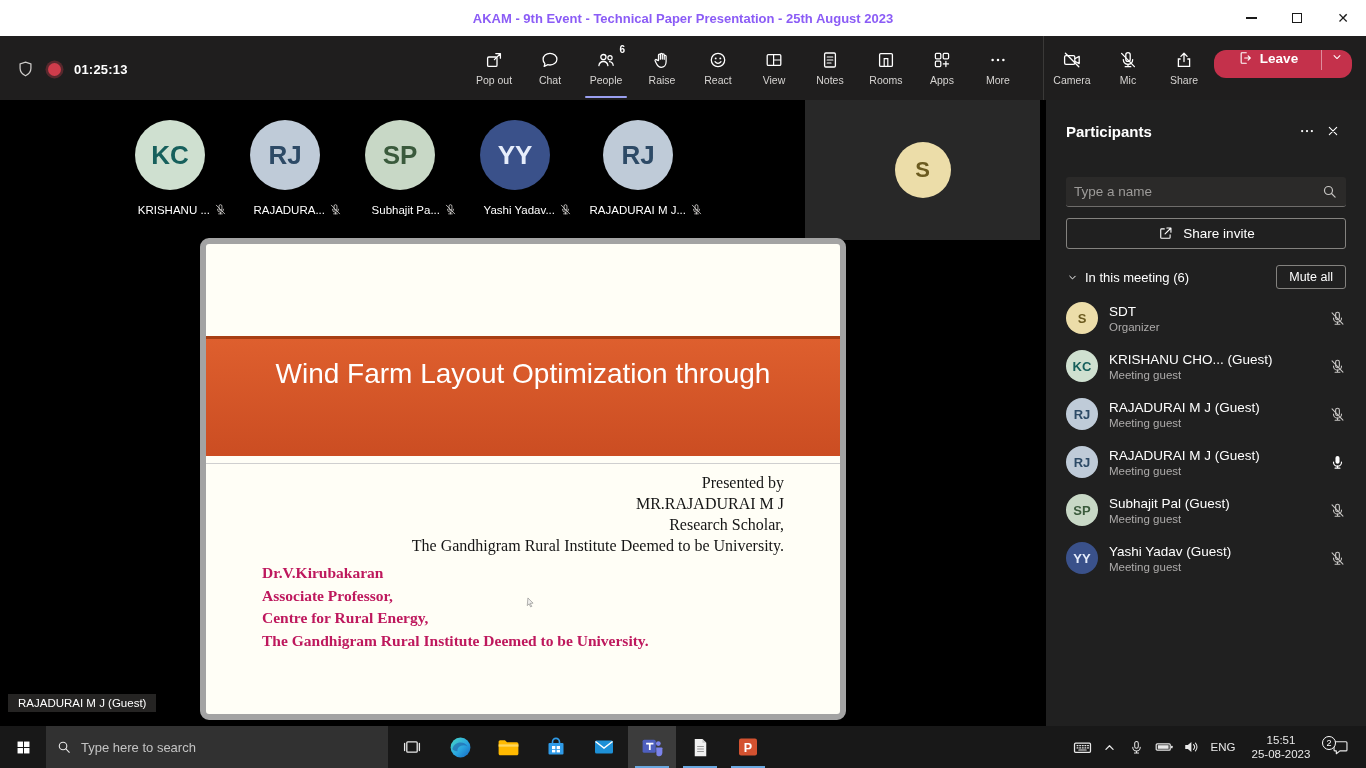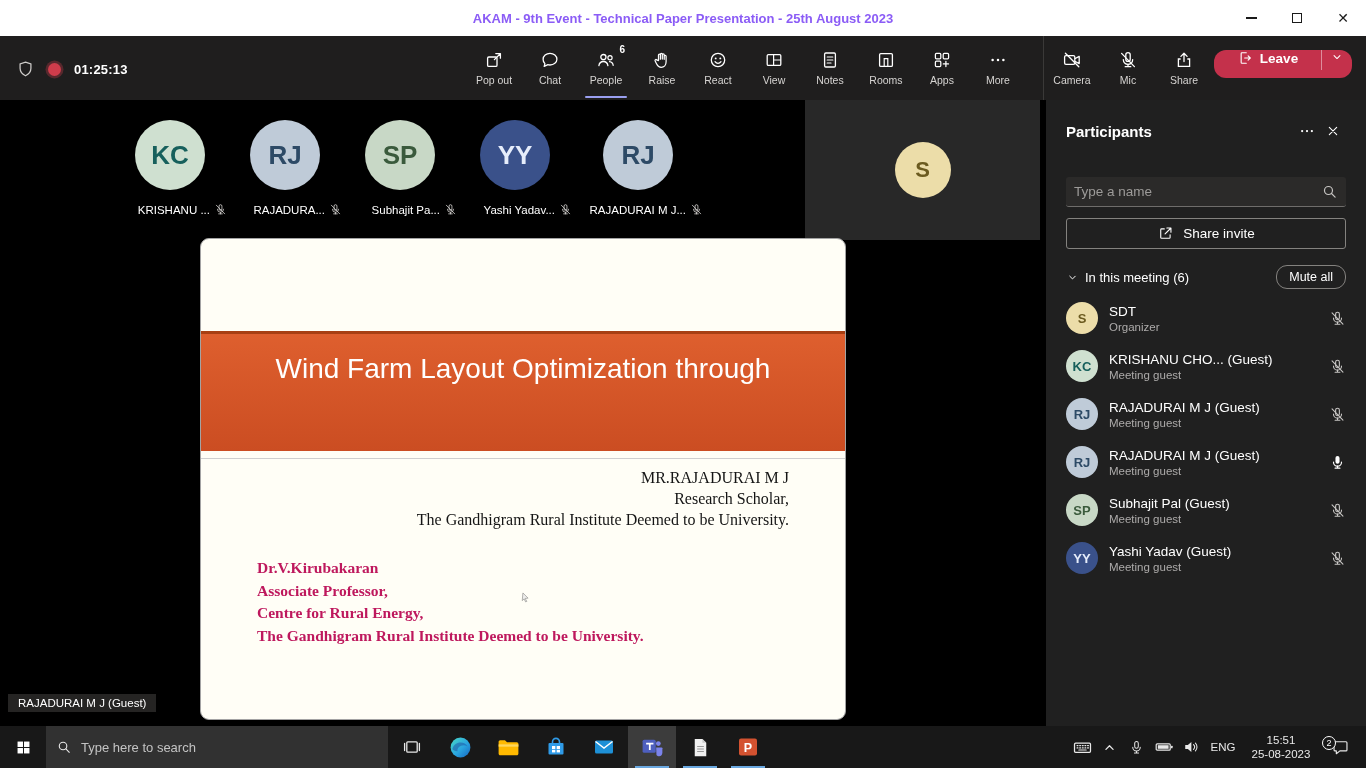--- a/index.html
+++ b/index.html
@@ -32,42 +32,42 @@
   
   #stage{position:absolute;top:100px;left:0;width:1046px;height:626px;background:#000}
   .tile{position:absolute;top:10px;width:114px;text-align:center;cursor:pointer}
   .av{border-radius:50%;display:flex;align-items:center;justify-content:center;font-weight:700}
   .tile .av{width:70px;height:70px;margin:10px auto 0;font-size:26px}
   .tile .nm{margin-top:13px;display:flex;align-items:center;justify-content:flex-end;gap:4px;color:#fff;font-size:11.5px;white-space:nowrap}
   .tile .nm .ic{color:#cfcdcb;flex:0 0 auto}
   #spotlight{position:absolute;left:805px;top:0;width:235px;height:140px;background:#282828;cursor:pointer}
   #spotlight .av{width:56px;height:56px;margin:42px auto 0;font-size:22px}
   
-  #slide{position:absolute;left:200px;top:138px;width:646px;height:482px;background:#fffef6;border:1px solid #a3a3a3;border-radius:9px;overflow:hidden}
+  #slide{position:absolute;left:200px;top:138px;width:646px;height:482px;background:#fffef6;border:6px solid #a3a3a3;border-radius:9px;overflow:hidden}
   .banner{position:absolute;top:92px;left:0;right:0;height:120px;background:linear-gradient(#de5f2e,#cb4d22);border-top:3px solid #a83f13;color:#fff;text-align:center;font-size:28px;line-height:37px;padding-top:16px}
   .banner-underline{position:absolute;top:219px;left:0;right:0;height:1px;background:#cfcfcf}
   .rblock{position:absolute;top:228px;right:56px;text-align:right;font-family:"Liberation Serif",serif;font-size:16px;line-height:21px;color:#151515}
   .lblock{position:absolute;top:318px;left:56px;font-family:"Liberation Serif",serif;font-weight:700;font-size:15.5px;line-height:22.5px;color:#be185d}
   .slide-cursor{position:absolute;left:318px;top:352px;opacity:.75}
   .presenter-label{position:absolute;left:8px;top:594px;background:#252423;color:#fff;font-size:11.5px;padding:3px 10px;white-space:nowrap}
   
   #panel{position:absolute;left:1046px;top:100px;width:320px;height:626px;background:#202020;padding:0 20px;color:#fff}
   .p-header{margin-top:18px;height:26px;display:flex;align-items:center}
   .p-title{font-size:15px;font-weight:700}
   .p-header .sp{flex:1}
   .p-hicon{color:#fff;width:26px;height:26px;display:flex;align-items:center;justify-content:center;cursor:pointer}
   .p-search{margin-top:33px;height:30px;background:#2b2a29;border-bottom:1px solid #6f6d6b;border-radius:3px;display:flex;align-items:center;padding:0 8px}
   .p-search input{flex:1;background:transparent;border:none;outline:none;color:#eee;font-size:13.5px;font-family:"Liberation Sans",sans-serif}
   .p-search input::placeholder{color:#9d9b99}
   .p-search .ic{color:#c8c6c4}
   .p-invite{margin-top:11px;height:31px;border:1px solid #84827f;border-radius:3px;display:flex;align-items:center;justify-content:center;gap:9px;font-size:13.5px;color:#fff;cursor:pointer;background:transparent}
   .p-section{margin-top:15px;height:26px;display:flex;align-items:center;gap:6px}
   .p-section .s-lbl{font-size:13px;font-weight:400}
   .p-section .sp{flex:1}
-  .muteall{border:1px solid #84827f;border-radius:11px;padding:4px 12px;font-size:12.5px;color:#fff;background:transparent;cursor:pointer;font-family:"Liberation Sans",sans-serif}
+  .muteall{border:1px solid #84827f;border-radius:3px;padding:4px 12px;font-size:12.5px;color:#fff;background:transparent;cursor:pointer;font-family:"Liberation Sans",sans-serif}
   .p-list{margin-top:4px}
   .prow{height:48px;display:flex;align-items:center;cursor:pointer}
   .prow .av{width:32px;height:32px;font-size:13px;flex:0 0 auto}
   .ptxt{margin-left:11px;flex:1;min-width:0}
   .pname{font-size:13.5px;color:#fff;white-space:nowrap;overflow:hidden;text-overflow:ellipsis}
   .prole{font-size:11.5px;color:#adabaa;margin-top:2px}
   .pmic{color:#c8c6c4;flex:0 0 auto;cursor:pointer}
   .pmic.on{color:#ffffff}
   
   #taskbar{position:absolute;left:0;top:726px;width:1366px;height:42px;background:#181818;display:flex;align-items:stretch;color:#e8e8e8}
@@ -388,20 +388,21 @@
   <div id="spotlight">
     <div class="av" style="background-color: rgb(236, 221, 169); color: rgb(107, 90, 31);">S</div>
   </div>
 
   <div id="slide">
     <div class="banner">
       <div>Wind Farm Layout Optimization through</div>
     </div>
     <div class="banner-underline"></div>
     <div class="rblock">
+      <div>Presented by</div>
       <div>MR.RAJADURAI M J</div>
       <div>Research  Scholar,</div>
       <div>The Gandhigram Rural Institute Deemed to be University.</div>
     </div>
     <div class="lblock">
       <div>Dr.V.Kirubakaran</div>
       <div>Associate Professor,</div>
       <div>Centre for Rural Energy,</div>
       <div>The Gandhigram Rural Institute Deemed to be University.</div>
     </div>

